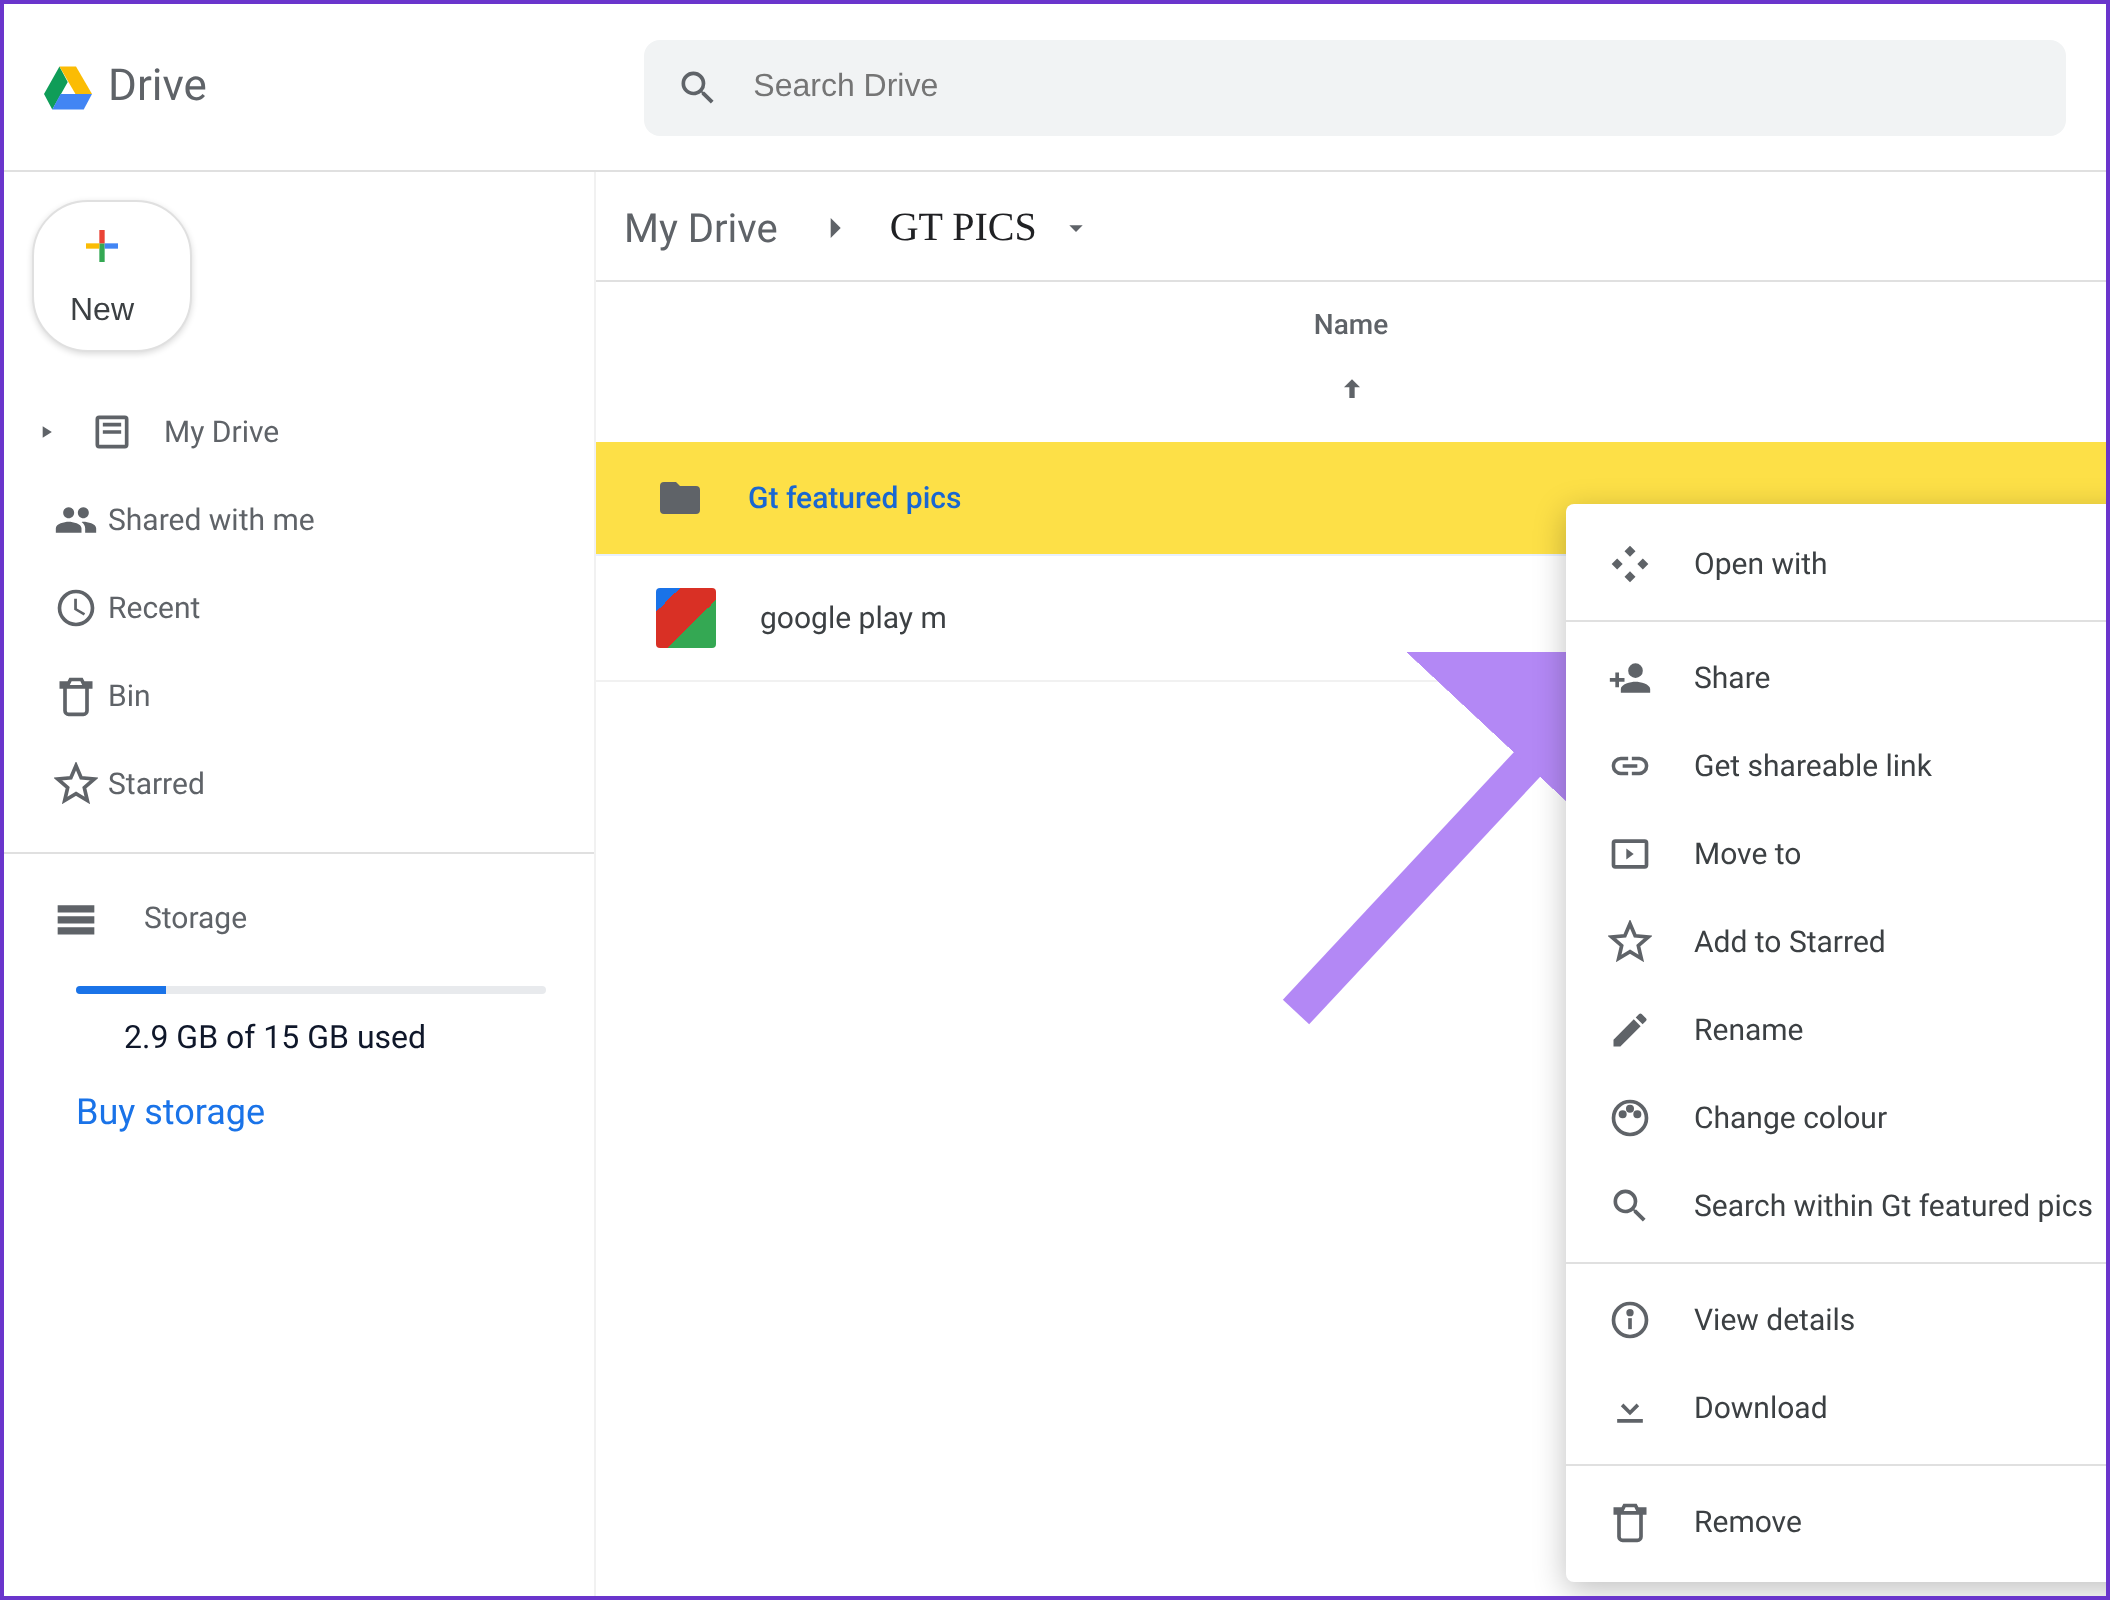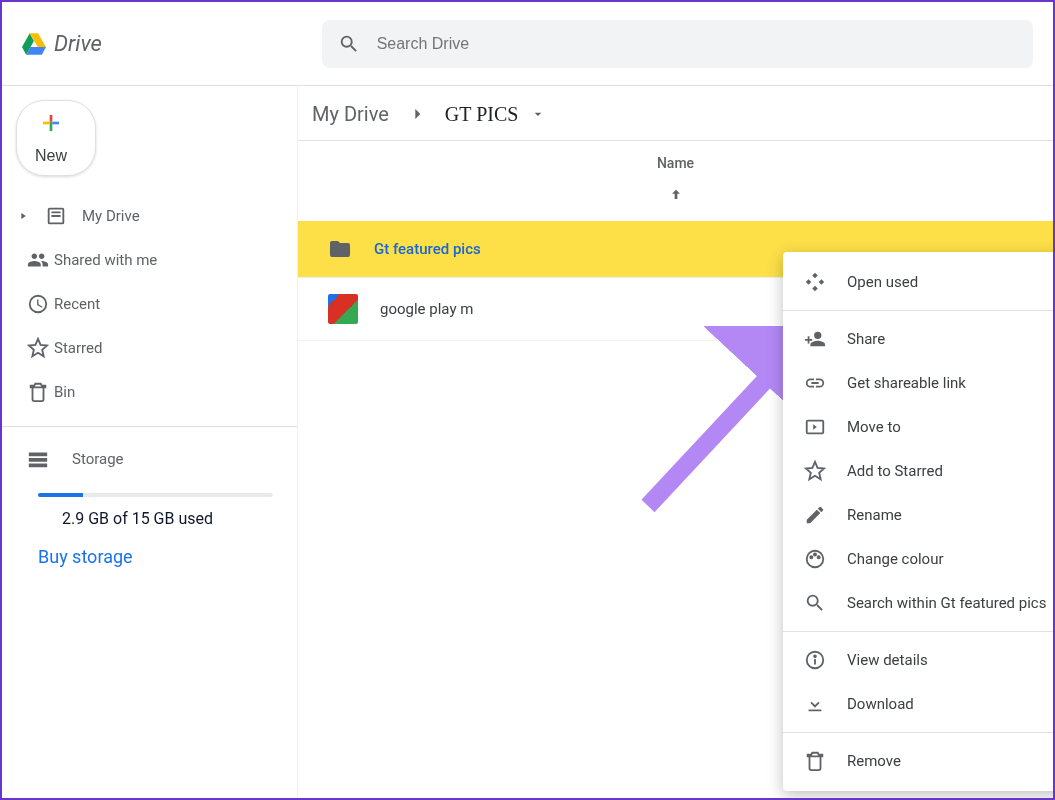--- a/index.html
+++ b/index.html
@@ -23,21 +23,20 @@
   }
   .logo-wrap {
     display: flex;
     align-items: center;
     width: 300px;
     gap: 8px;
   }
   .logo-wrap span.title {
     font-size: 22px;
     color: #5f6368;
-    font-style: italic;
   }
   .search-bar {
     flex: 1;
     display: flex;
     align-items: center;
     background: #f1f3f4;
     border-radius: 8px;
     height: 48px;
     padding: 0 16px;
     gap: 16px;
@@ -206,32 +205,32 @@
         <span class="icon">
           <svg width="22" height="22" viewBox="0 0 24 24" fill="#5f6368">
               <path d="M12 2a10 10 0 100 20 10 10 0 000-20zm0 18a8 8 0 110-16 8 8 0 010 16zm.5-13H11v6l5.25 3.15.75-1.23-4.5-2.67z"></path>
             </svg>
         </span>
         <span>Recent</span>
       </div>
       <div class="nav-item">
         <span class="icon">
           <svg width="22" height="22" viewBox="0 0 24 24" fill="#5f6368">
+              <path d="M6 7h12v13a2 2 0 01-2 2H8a2 2 0 01-2-2V7zm3-4h6l1 2h4v2H4V5h4l1-2z" fill="none" stroke="#5f6368" stroke-width="2"></path>
+            </svg>
+        </span>
+        <span>Bin</span>
+      </div>
+      <div class="nav-item">
+        <span class="icon">
+          <svg width="22" height="22" viewBox="0 0 24 24" fill="#5f6368">
               <path d="M12 17.27L18.18 21l-1.64-7.03L22 9.24l-7.19-.61L12 2 9.19 8.63 2 9.24l5.46 4.73L5.82 21z" fill="none" stroke="#5f6368" stroke-width="2"></path>
             </svg>
         </span>
         <span>Starred</span>
-      </div>
-      <div class="nav-item">
-        <span class="icon">
-          <svg width="22" height="22" viewBox="0 0 24 24" fill="#5f6368">
-              <path d="M6 7h12v13a2 2 0 01-2 2H8a2 2 0 01-2-2V7zm3-4h6l1 2h4v2H4V5h4l1-2z" fill="none" stroke="#5f6368" stroke-width="2"></path>
-            </svg>
-        </span>
-        <span>Bin</span>
       </div>
     </div>
 
     <div class="divider"></div>
 
     <div class="storage-section">
       <div class="storage-row">
         <span class="icon">
           <svg width="22" height="22" viewBox="0 0 24 24" fill="#5f6368">
               <path d="M2 5h20v4H2zM2 11h20v4H2zM2 17h20v4H2z"></path>
@@ -298,21 +297,21 @@
       <line x1="20" y1="180" x2="160" y2="30" stroke="#b388f5" stroke-width="18" marker-end="url(#ah)"></line>
     </svg>
 
     <div class="context-menu">
       <div class="menu-item">
         <span class="icon">
           <svg width="22" height="22" viewBox="0 0 24 24" fill="#5f6368">
               <path d="M12 2l3 3-3 3-3-3 3-3zm0 14l3 3-3 3-3-3 3-3zM5 9l3 3-3 3-3-3 3-3zm14 0l3 3-3 3-3-3 3-3z"></path>
             </svg>
         </span>
-        <span>Open used</span>
+        <span>Open with</span>
 
       </div>
       <div class="menu-sep"></div>
       <div class="menu-item">
         <span class="icon">
           <svg width="22" height="22" viewBox="0 0 24 24" fill="#5f6368">
               <path d="M15 12a4 4 0 100-8 4 4 0 000 8zm-9 0V9H4v3H1v2h3v3h2v-3h3v-2H6zm9 2c-2.67 0-8 1.34-8 4v2h16v-2c0-2.66-5.33-4-8-4z"></path>
             </svg>
         </span>
         <span>Share</span>

